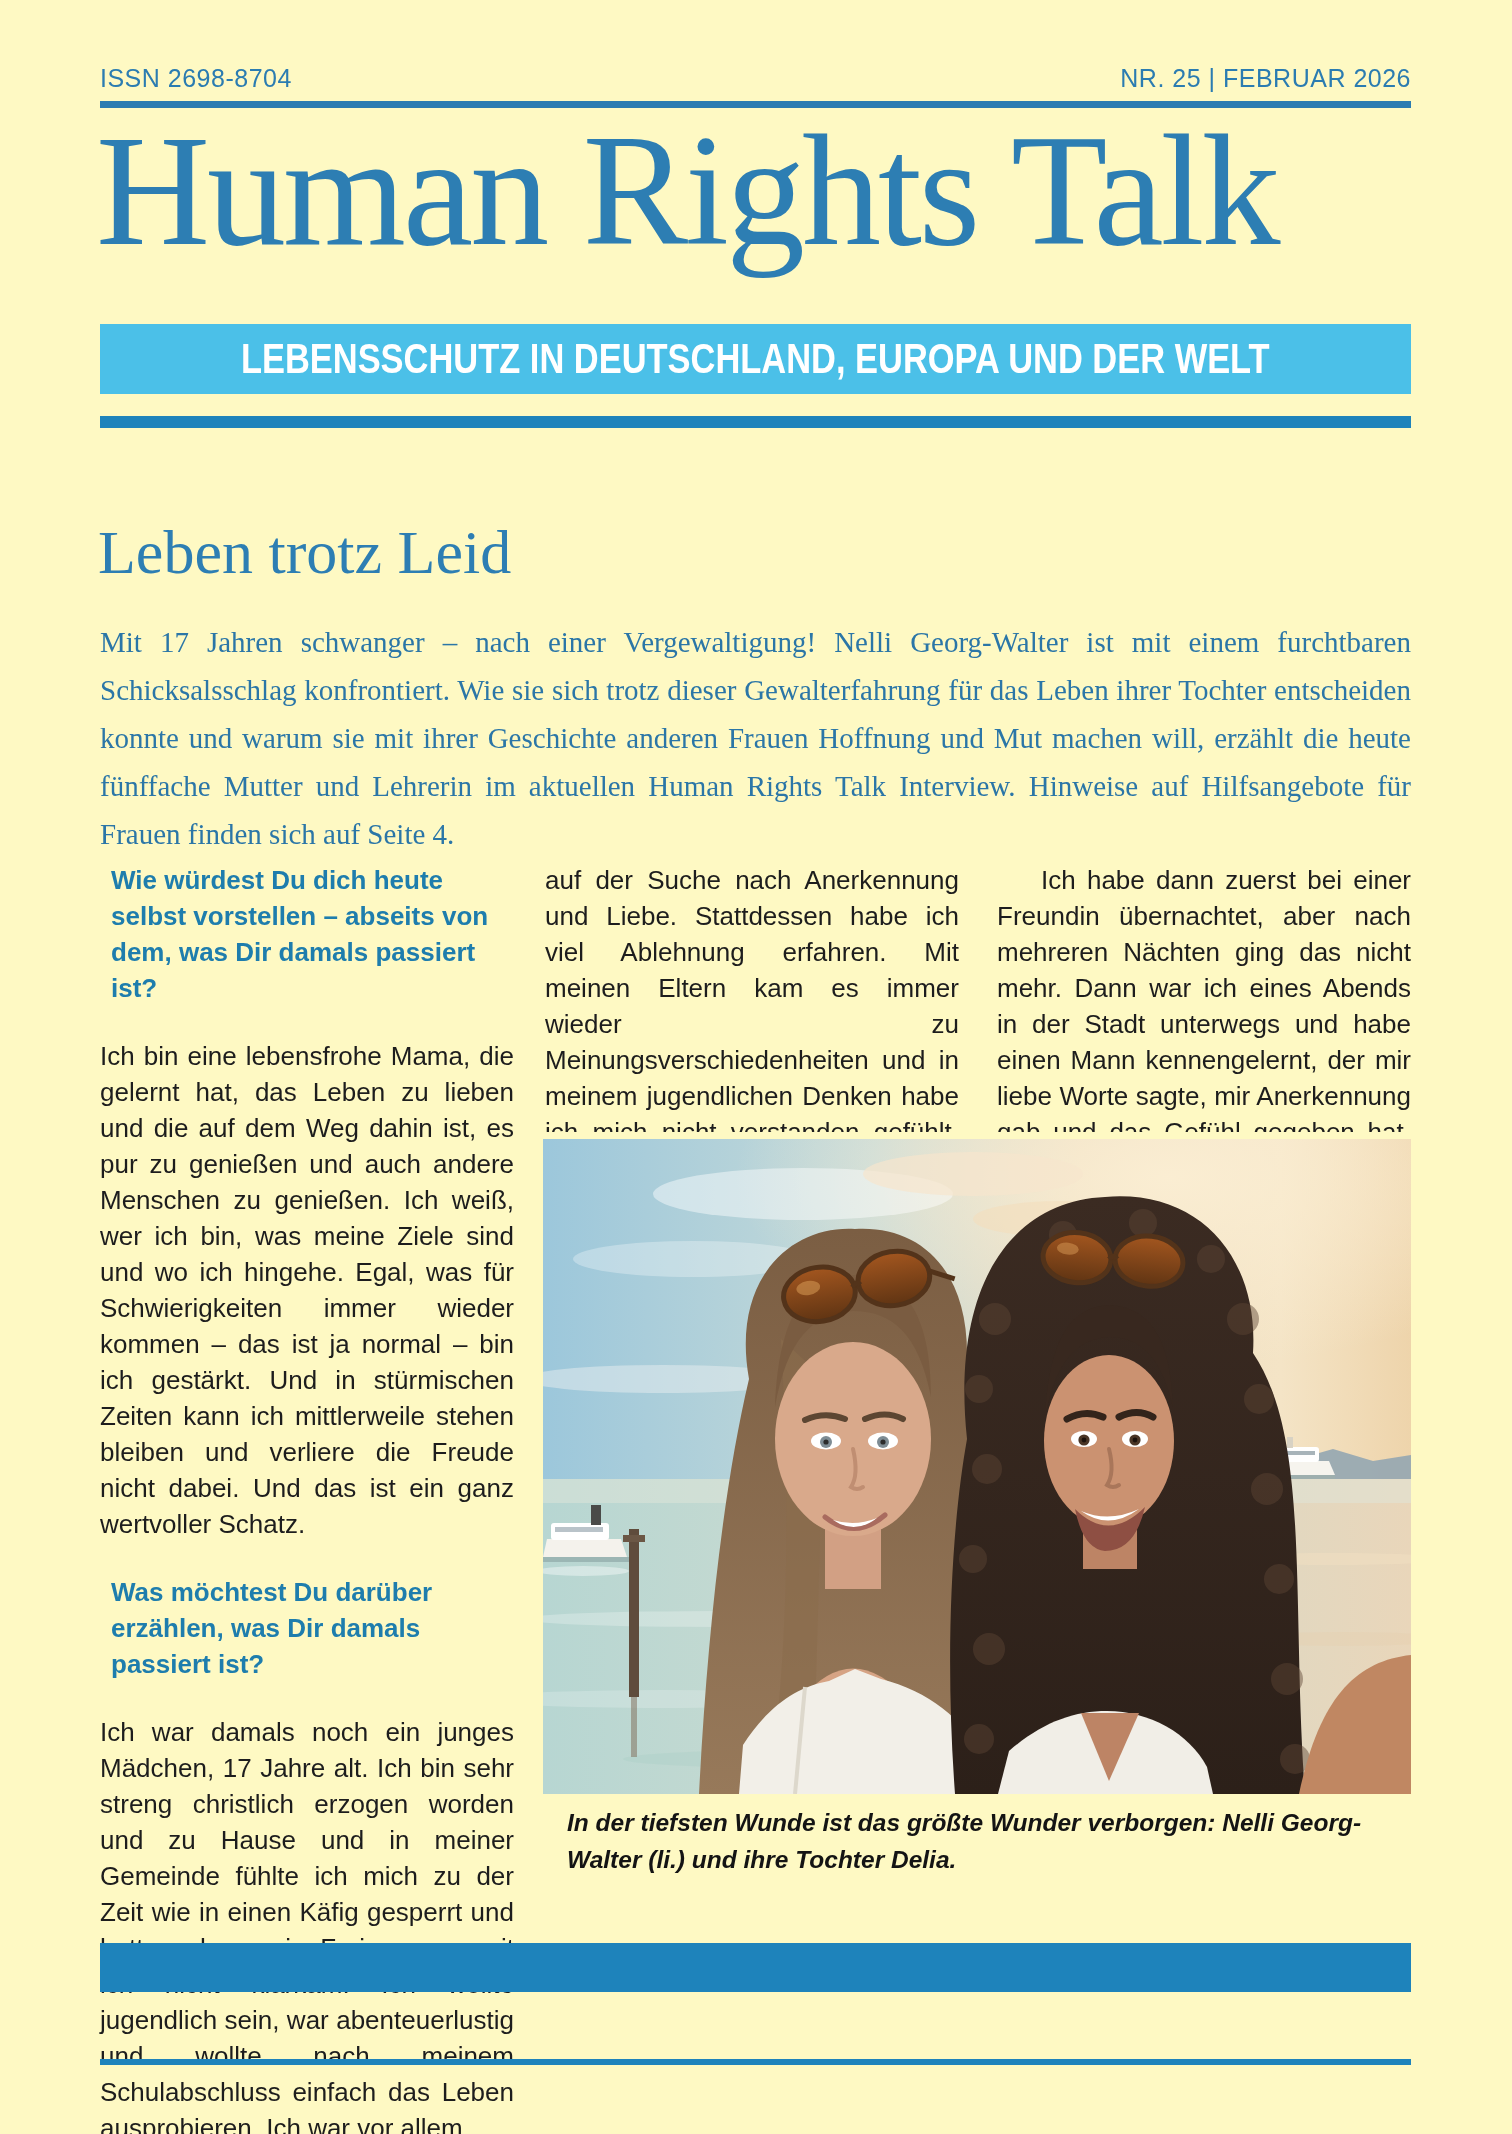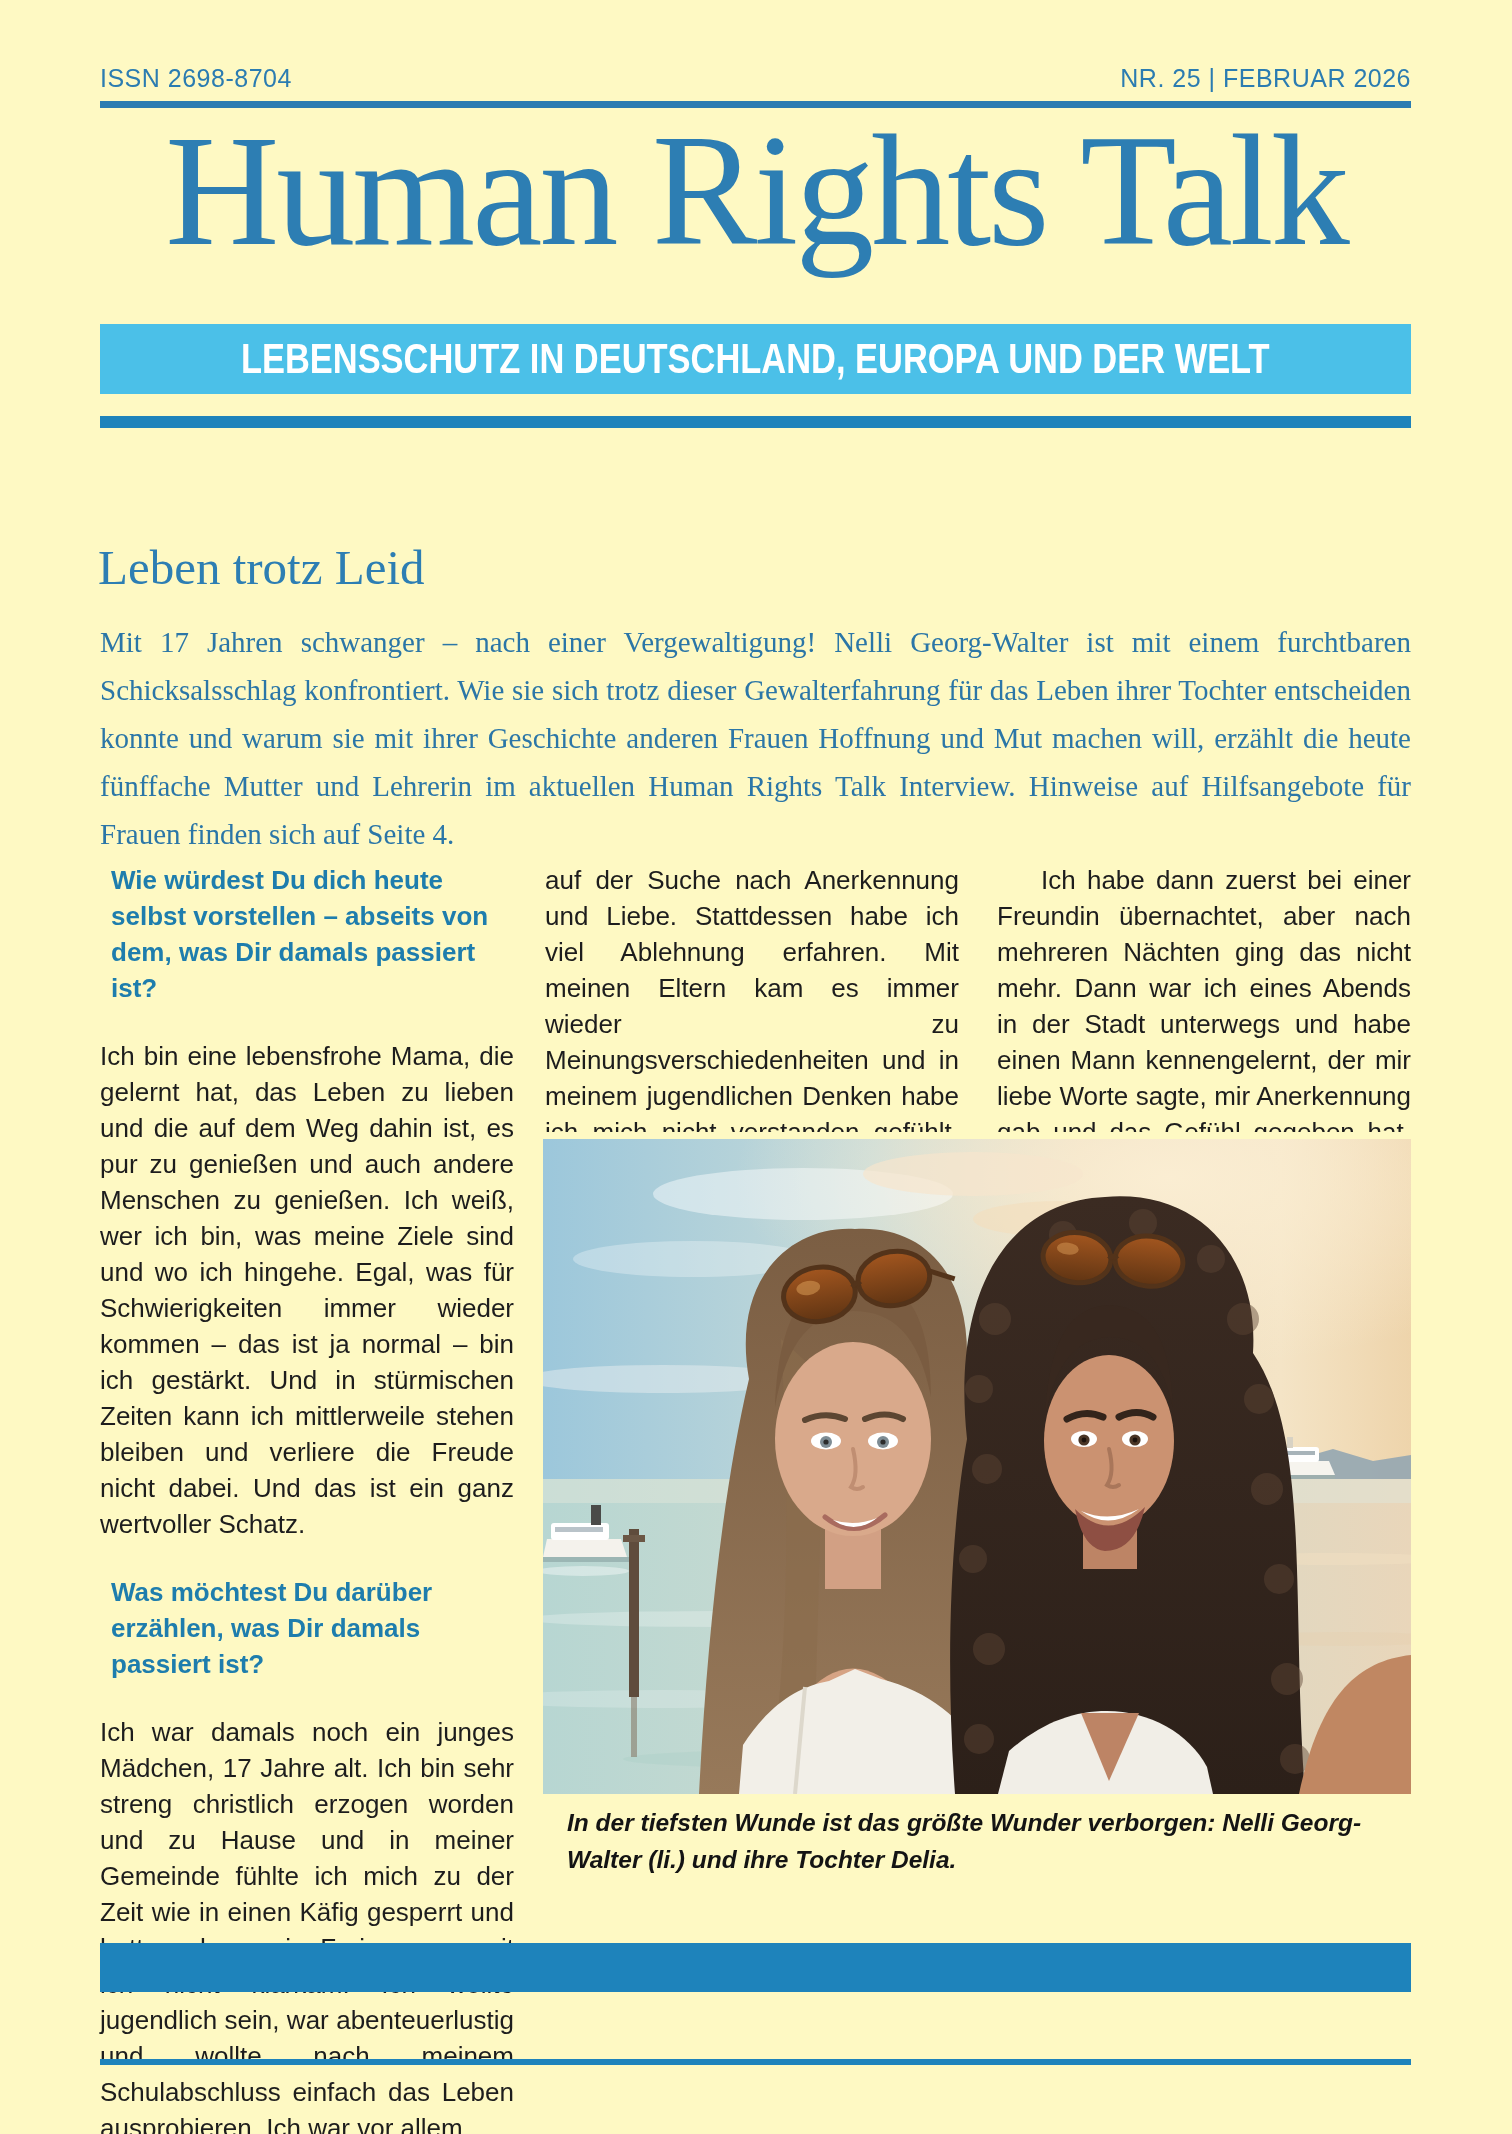--- a/index.html
+++ b/index.html
@@ -12,36 +12,36 @@
     position:absolute;top:64px;left:100px;width:1311px;height:32px;
     color:#2b7cb1;font-size:25px;letter-spacing:.5px;
   }
   .meta-issn{position:absolute;left:0;top:0;}
   .meta-issue{position:absolute;right:0;top:0;}
   .rule-top{position:absolute;left:100px;top:101px;width:1311px;height:7px;background:#2b7cb1;}
   .masthead-title{
     position:absolute;left:96px;top:96px;width:1320px;
     font-family:"Liberation Serif",serif;font-weight:400;
     font-size:158px;line-height:1.2;letter-spacing:-3px;
-    color:#2d7eb3;text-align:center;white-space:nowrap;
+    color:#2d7eb3;white-space:nowrap;
   }
   .tagline-banner{
     position:absolute;left:100px;top:324px;width:1311px;height:70px;
     background:#4bc0e8;display:flex;align-items:center;justify-content:center;
   }
   .tagline-banner span{
     color:#ffffff;font-weight:700;font-size:42px;letter-spacing:0;
     transform:scaleX(.82);white-space:nowrap;
   }
   .accent-bar-top{position:absolute;left:100px;top:416px;width:1311px;height:12px;background:#1e83bb;}
   
   .headline{
-    position:absolute;left:98px;top:508px;width:1311px;
+    position:absolute;left:98px;top:476px;width:1311px;
     font-family:"Liberation Serif",serif;font-weight:400;
-    font-size:49px;line-height:1.1;color:#2d7eb3;
+    font-size:62px;line-height:1.1;color:#2d7eb3;
   }
   .standfirst{
     position:absolute;left:100px;top:618px;width:1311px;
     font-family:"Liberation Serif",serif;font-size:29px;line-height:48px;
     color:#2b76a7;text-align:justify;
   }
   
   .col{position:absolute;top:862px;width:414px;font-size:26px;line-height:36px;color:#1d1d1d;}
   .col-1{left:100px;}
   .col-2{left:545px;height:270px;overflow:hidden;}

